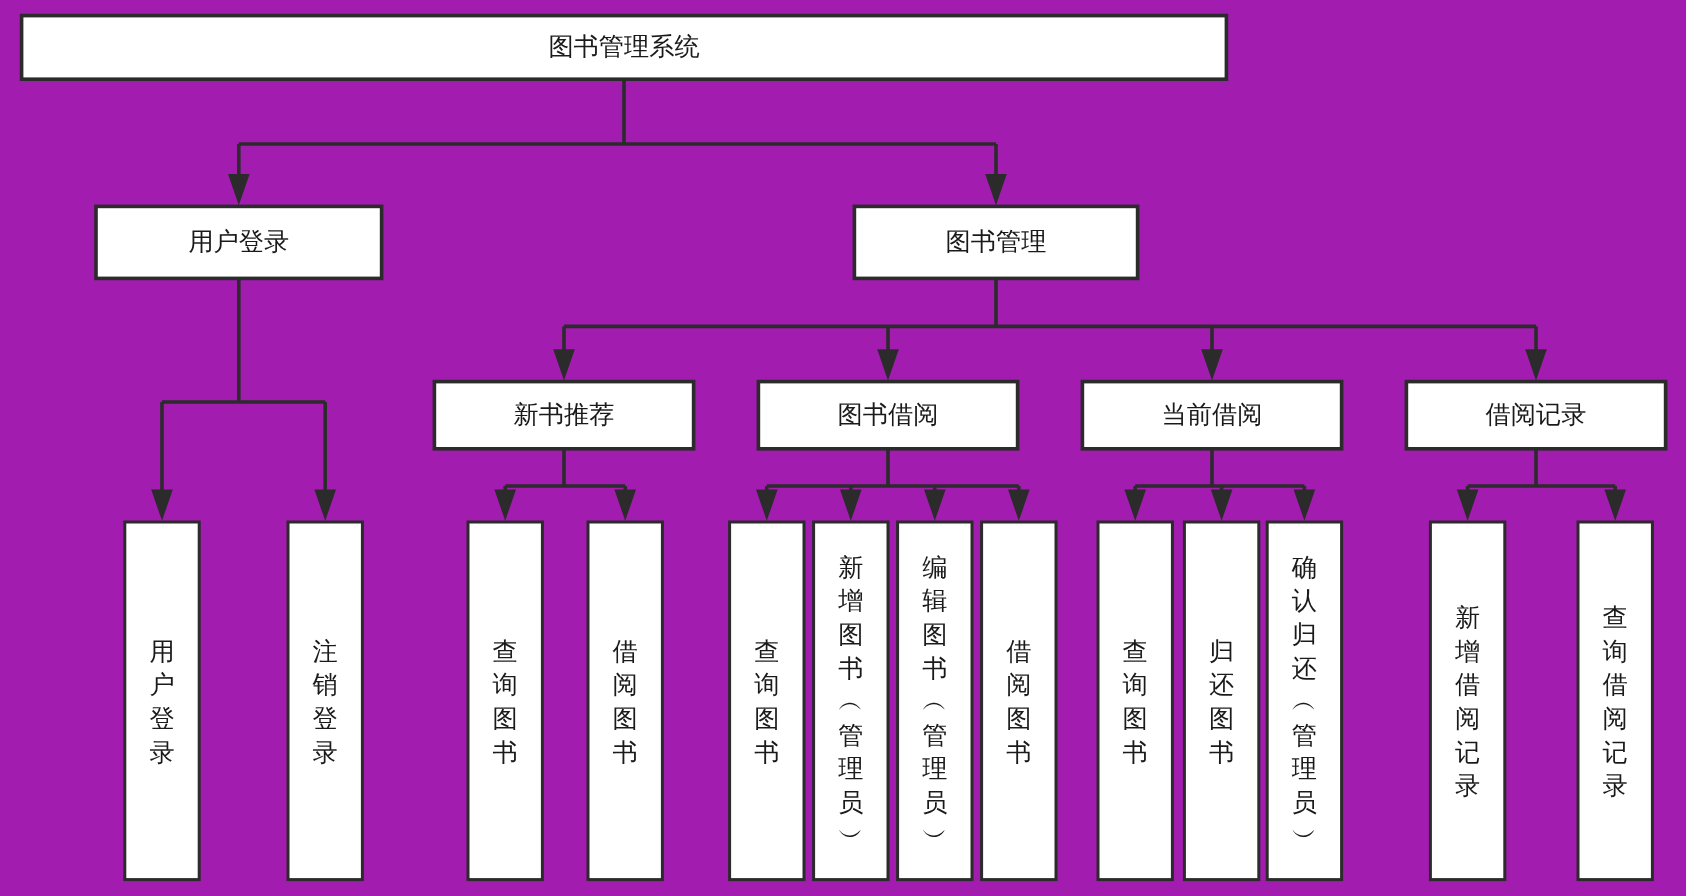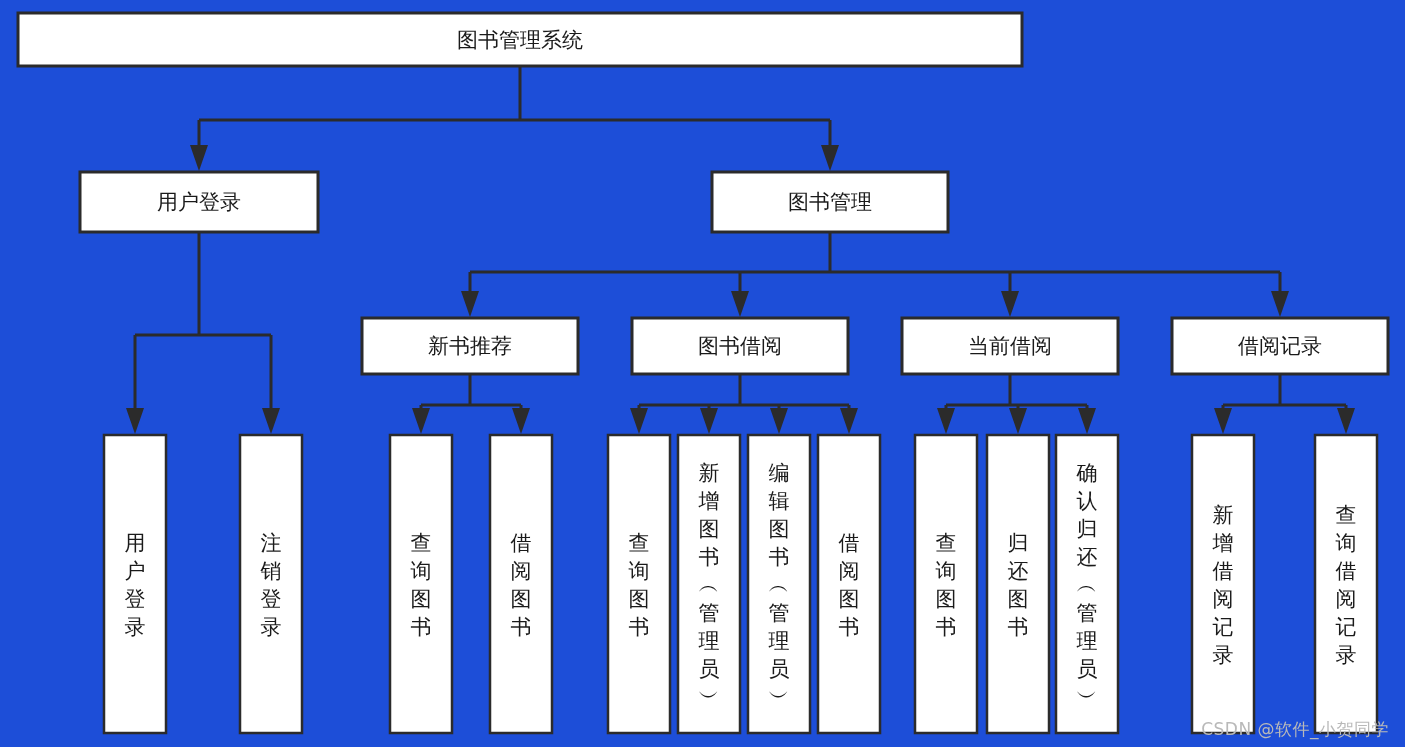--- a/index.html
+++ b/index.html
@@ -11,21 +11,21 @@
   body {
     font-family: "DejaVu Sans", "Liberation Sans", sans-serif;
     width: 1405px;
     height: 747px;
     overflow: hidden;
   }
   #diagram-root {
     position: relative;
     width: 1405px;
     height: 747px;
-    background: #1d4ed8;
+    background: #a21caf;
   }
   svg#tree-svg {
     position: absolute;
     top: 0;
     left: 0;
     width: 1405px;
     height: 747px;
     display: block;
   }
   .node-rect {
@@ -222,15 +222,14 @@
           <rect x="1192" y="435" width="62" height="298" class="node-rect thin"></rect>
           <text x="1223" y="521.84" class="node-label-v"><tspan x="1223" dy="0">新</tspan><tspan x="1223" dy="28">增</tspan><tspan x="1223" dy="28">借</tspan><tspan x="1223" dy="28">阅</tspan><tspan x="1223" dy="28">记</tspan><tspan x="1223" dy="28">录</tspan></text>
         </g>
         <g>
           <rect x="1315" y="435" width="62" height="298" class="node-rect thin"></rect>
           <text x="1346" y="521.84" class="node-label-v"><tspan x="1346" dy="0">查</tspan><tspan x="1346" dy="28">询</tspan><tspan x="1346" dy="28">借</tspan><tspan x="1346" dy="28">阅</tspan><tspan x="1346" dy="28">记</tspan><tspan x="1346" dy="28">录</tspan></text>
         </g>
       </g>
   </svg>
 
-  <div class="watermark">CSDN @软件_小贺同学</div>
 
 </div>
 
 </body></html>

